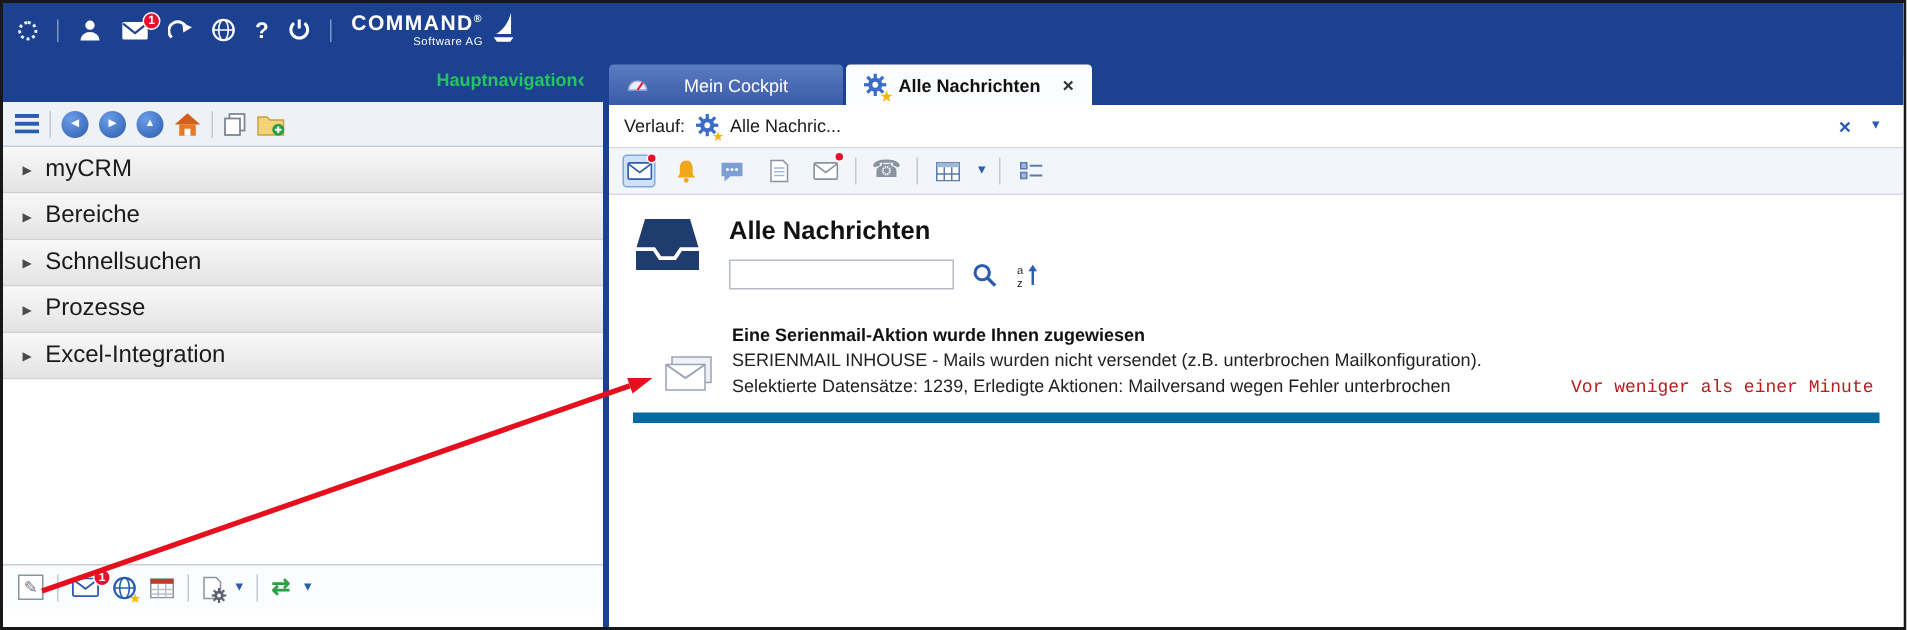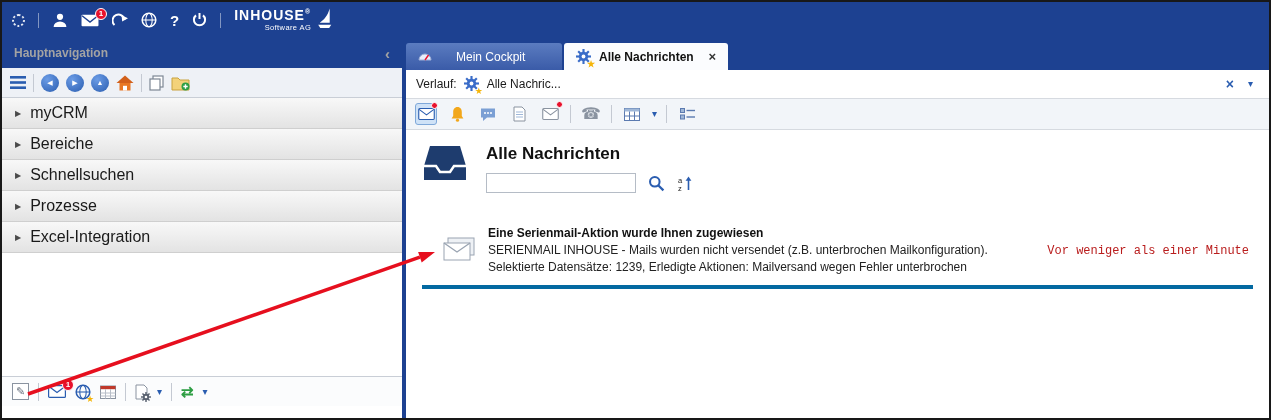--- a/index.html
+++ b/index.html
@@ -23,21 +23,21 @@
   .brand-name { font-size:14px; font-weight:bold; letter-spacing:1px; }
   .brand-reg { font-size:7px; vertical-align:super; }
   .brand-sub { font-size:7.5px; margin-top:2px; letter-spacing:.4px;text-align:center; }
   .badge { position:absolute; top:-6px; right:-8px; min-width:12px; height:12px; border-radius:7px; background:#e8112d; border:1px solid #fff; color:#fff; font-size:8px; font-weight:bold; display:flex; align-items:center; justify-content:center; padding:0 2px; line-height:1; }
 
   
   .body { display:flex; height:380px; }
 
   
   .sidebar { width:404px; display:flex; flex-direction:column; border-right:4px solid #1d4191; background:#fff; }
-  .sidebar-header { height:30px; background:#1d4191; color:#a3a3a3; display:flex; align-items:center; justify-content:space-between; padding:0 12px; font-size:12px; font-weight:bold; }
+  .sidebar-header { height:30px; background:#1d4191; color:#22c55e; display:flex; align-items:center; justify-content:flex-end; padding:0 12px; font-size:12px; font-weight:bold; }
   .collapse-chevron { font-size:15px; font-weight:bold; cursor:pointer; line-height:1; }
   .sidebar-toolbar { height:30px; background:#eef1f6; border-bottom:1px solid #c9ced6; display:flex; align-items:center; gap:7px; padding:0 8px; }
   .vdiv { width:1px; height:18px; background:#c4c9d2; }
   .circle-btn { width:18px; height:18px; border-radius:50%; background:radial-gradient(circle at 35% 30%, #6b9ce6, #2a5db0); color:#fff; font-size:7px; display:flex; align-items:center; justify-content:center; cursor:pointer; line-height:1; }
   .acc-row { height:31px; display:flex; align-items:center; gap:9px; padding:0 13px; background:linear-gradient(#f8f8f8,#e3e3e3); border-bottom:1px solid #cfcfcf; cursor:pointer; }
   .acc-arrow { font-size:8px; color:#4a4a4a; }
   .acc-label { font-size:16px; color:#1a1a1a; }
   .sidebar-fill { flex:1; background:#fff; }
   .sidebar-bottom { height:30px; border-top:1px solid #c9ced6; background:#fbfcfd; display:flex; align-items:center; gap:9px; padding:0 10px; }
   .sidebar-foot { height:12px; background:#fff; }
@@ -61,21 +61,21 @@
   .tool { position:relative; display:inline-flex; align-items:center; justify-content:center; width:22px; height:22px; cursor:pointer; }
   .tool-active { background:#cfe2f7; border:1px solid #7fa8d9; border-radius:3px; }
   .red-dot { position:absolute; top:-2px; right:-2px; width:7px; height:7px; border-radius:50%; background:#e8112d; border:1px solid #fff; }
   .phone-glyph { color:#8a93a0; font-size:16px; line-height:1; }
 
   .content { flex:1; position:relative; padding:12px 16px; background:#fff; overflow:hidden; }
   .content-header { display:flex; align-items:flex-start; gap:18px; }
   .content-title { font-size:17px; font-weight:bold; color:#111; margin-top:2px; }
   .search-row { display:flex; align-items:center; gap:12px; margin-top:9px; }
   .msg-search { width:150px; height:20px; border:1px solid #b5bcc6; font-size:12px; padding:0 5px; font-family:"Liberation Sans",sans-serif; }
-  .message { display:flex; align-items:center; margin-top:32px; padding:0 4px 10px 20px; border-bottom:4px solid #0369a1; cursor:pointer; }
+  .message { display:flex; align-items:flex-end; margin-top:22px; padding:0 4px 10px 20px; border-bottom:7px solid #0369a1; cursor:pointer; }
   .message-text { margin-left:12px; font-size:12px; line-height:1.4; color:#222; }
   .message-title { font-weight:bold; color:#111; }
   .timestamp { margin-left:auto; font-size:12px; color:#b91c1c; white-space:nowrap; padding-top:1px;font-family:Liberation Mono, monospace; }
 
   .arrow-overlay { position:absolute; left:0; top:0; width:1267px; height:416px; pointer-events:none; z-index:60; }
 </style>
 </head>
 <body>
 
 <div class="window">
@@ -113,21 +113,21 @@
       <span class="icon-btn help-glyph">?</span>
       <span class="icon-btn">
         <svg width="15" height="16" viewBox="0 0 15 16">
             <line x1="7.5" y1="1" x2="7.5" y2="7" stroke="#fff" stroke-width="2"></line>
             <path d="M4 3.4 a5.6 5.6 0 1 0 7 0" fill="none" stroke="#fff" stroke-width="2"></path>
           </svg>
       </span>
       <span class="tb-div"></span>
       <div class="brand">
         <div class="brand-text">
-          <span class="brand-name"><span>INHOUSE</span><sup class="brand-reg">®</sup></span>
+          <span class="brand-name"><span>COMMAND</span><sup class="brand-reg">®</sup></span>
           <span class="brand-sub">Software AG</span>
         </div>
         <span>
           <svg width="16" height="23" viewBox="0 0 15 22">
               <path d="M2.5 15 C6.5 12.5 10 8.5 12 1.5 L12 15 Z" fill="#fff"></path>
               <path d="M1 17 H13.5 L11.5 20 H3 Z" fill="#fff"></path>
             </svg>
         </span>
       </div>
     </div>

